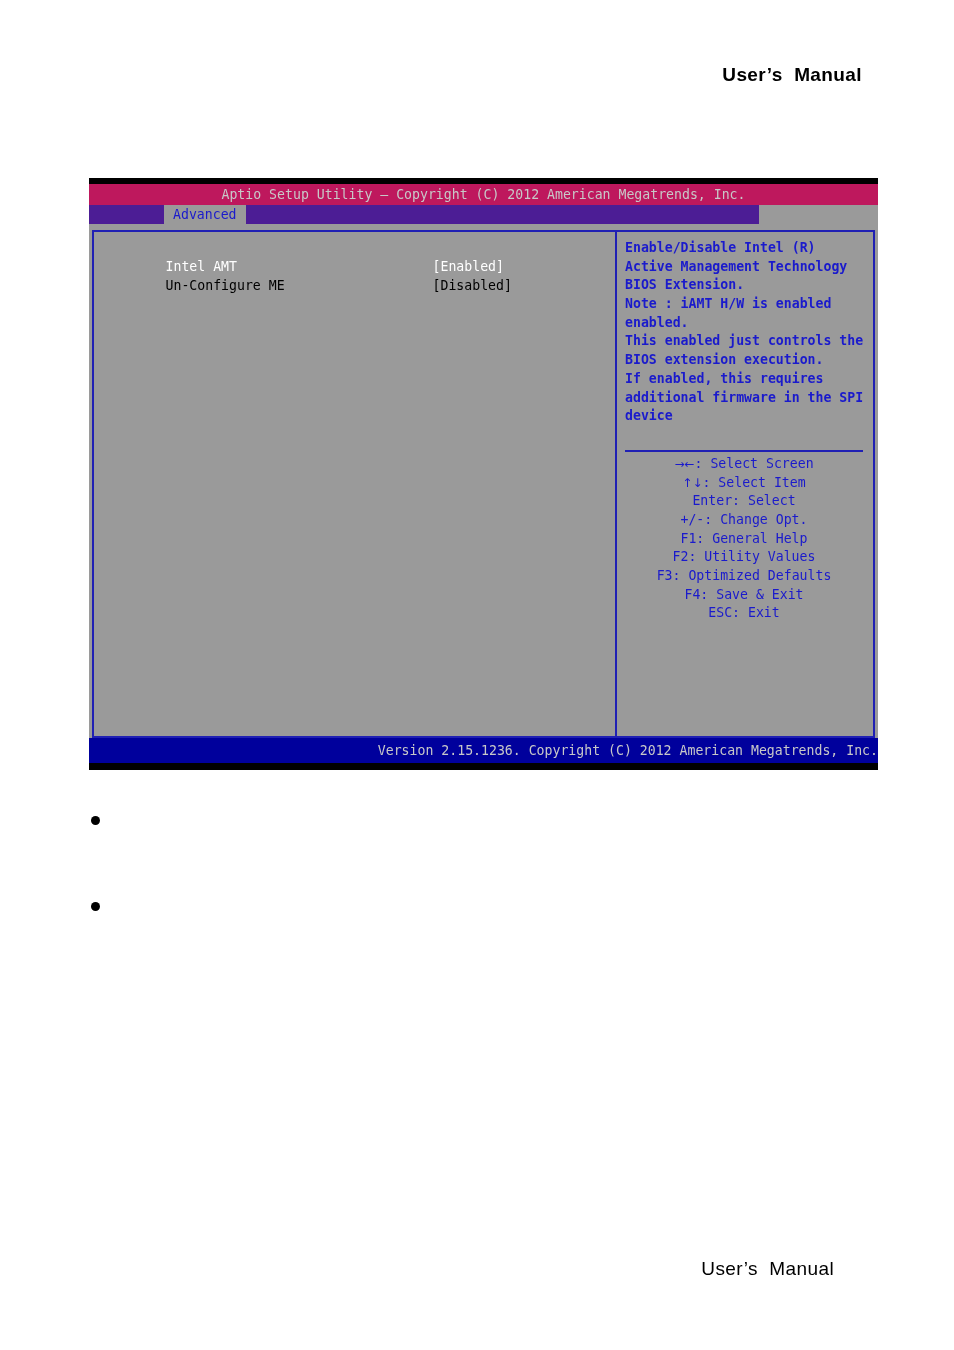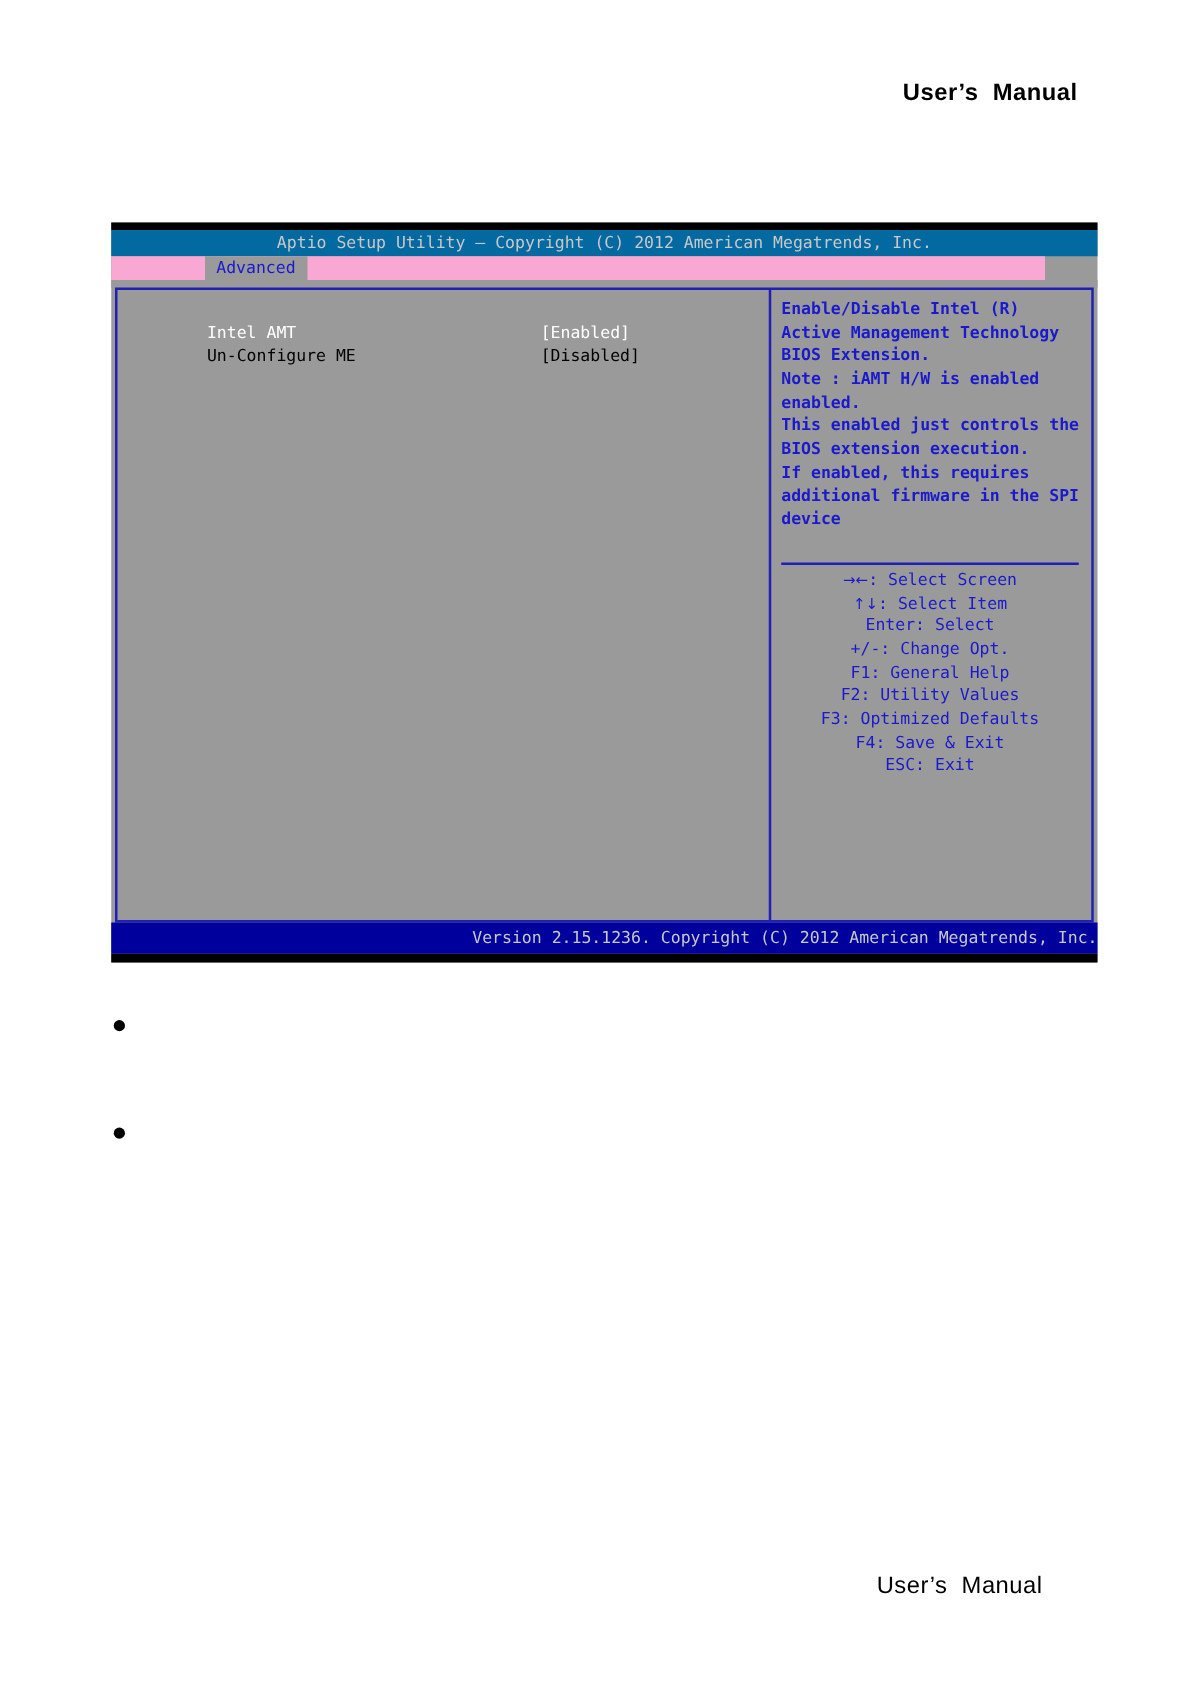--- a/index.html
+++ b/index.html
@@ -61,31 +61,31 @@
   .bios-botstrip {
     position: absolute;
     left: 0; bottom: 0;
     width: 789px; height: 7px;
     background: #000000;
   }
   .bios-titlebar {
     position: absolute;
     left: 0; top: 6px;
     width: 789px; height: 21px;
-    background: #0369a1;
+    background: #be185d;
     color: #c8c8c8;
     text-align: center;
     line-height: 21px;
     white-space: pre;
   }
   .bios-tabbar {
     position: absolute;
     left: 0; top: 27px;
-    width: 747px; height: 19px;
-    background: #f9a8d4;
+    width: 670px; height: 19px;
+    background: #4c1d95;
   }
   .bios-tab {
     position: absolute;
     left: 75px; top: 0px;
     height: 19px;
     line-height: 19px;
     padding: 0 9px;
     background: #9a9a9a;
     color: #1a1acc;
     white-space: pre;

